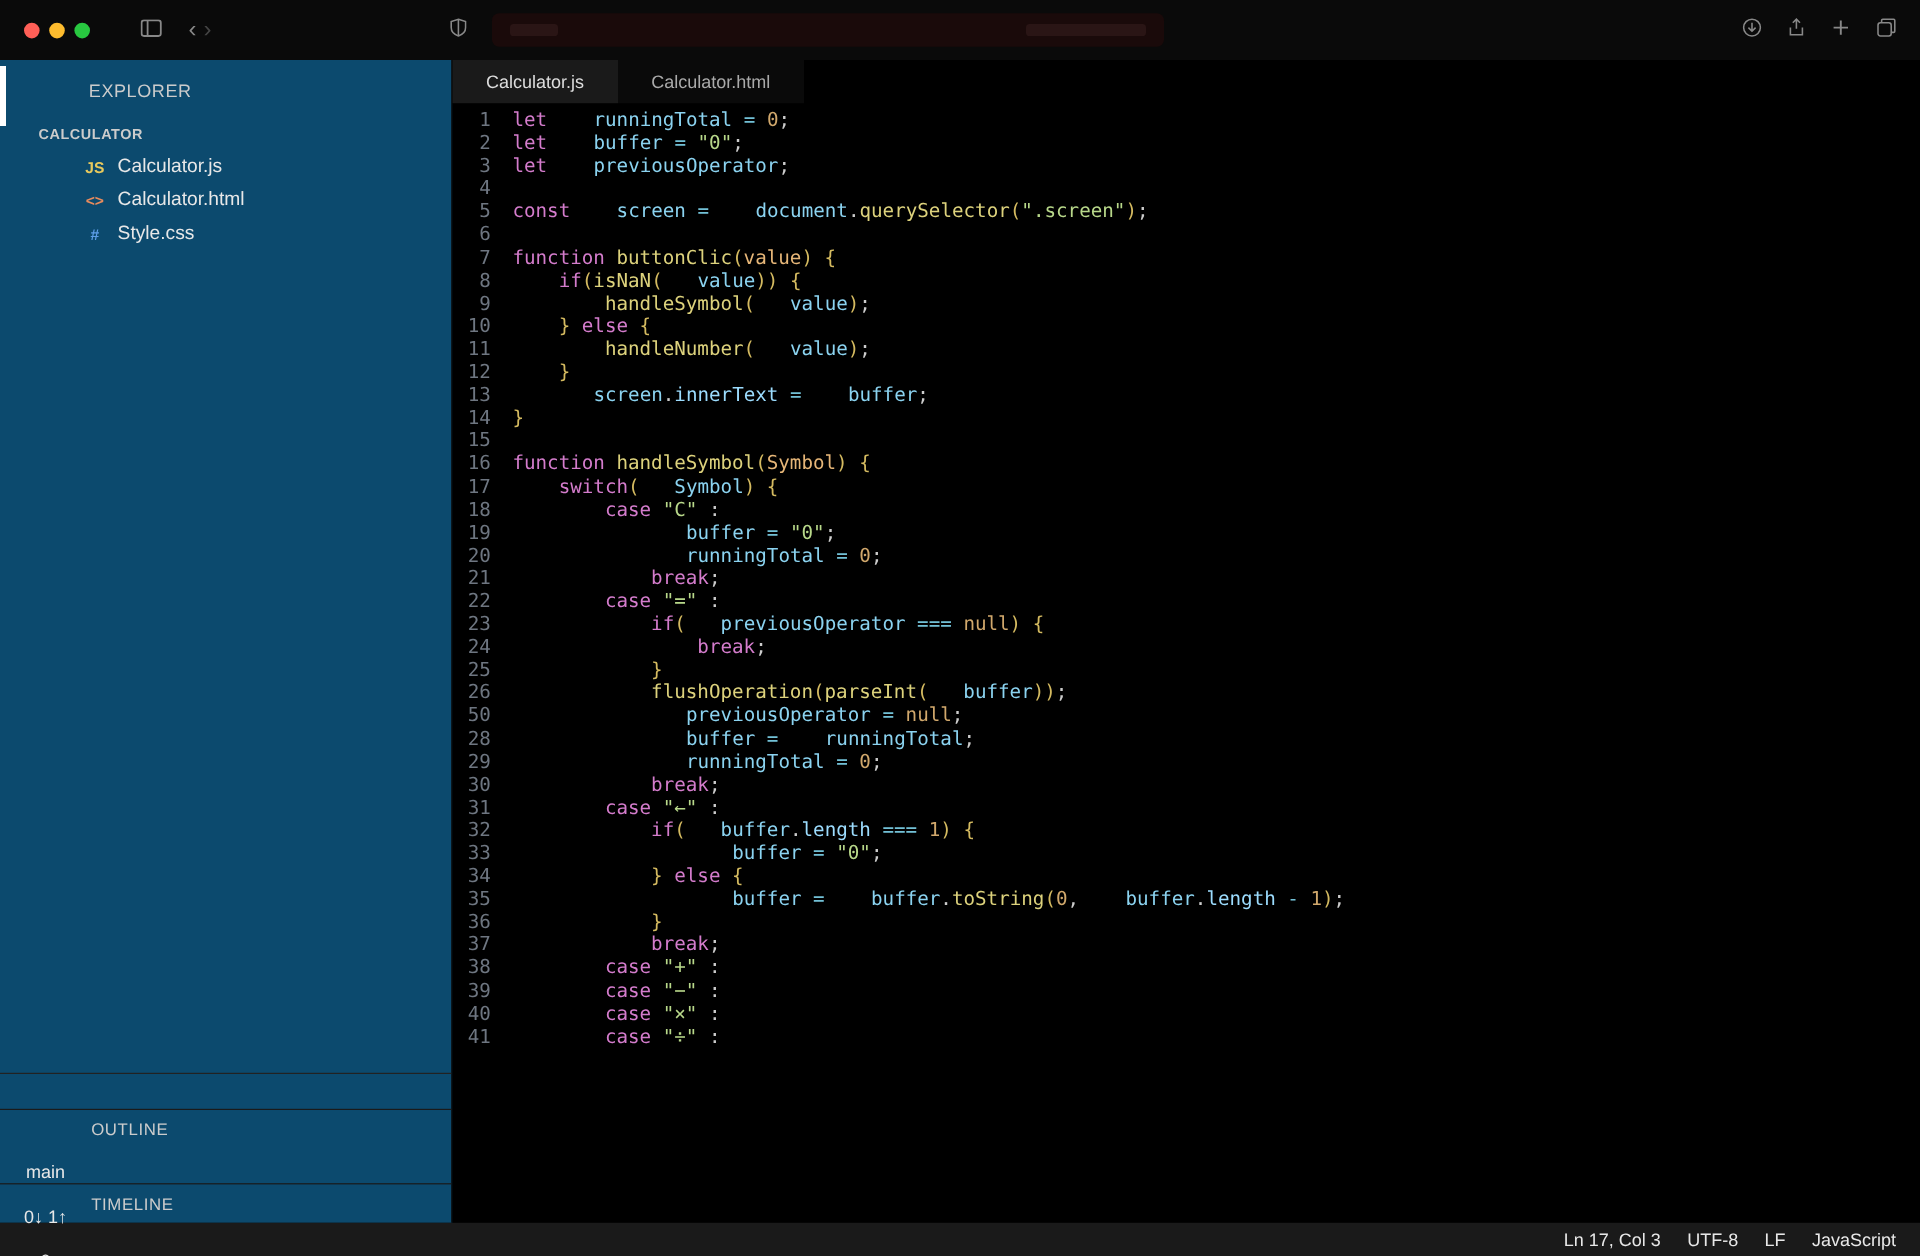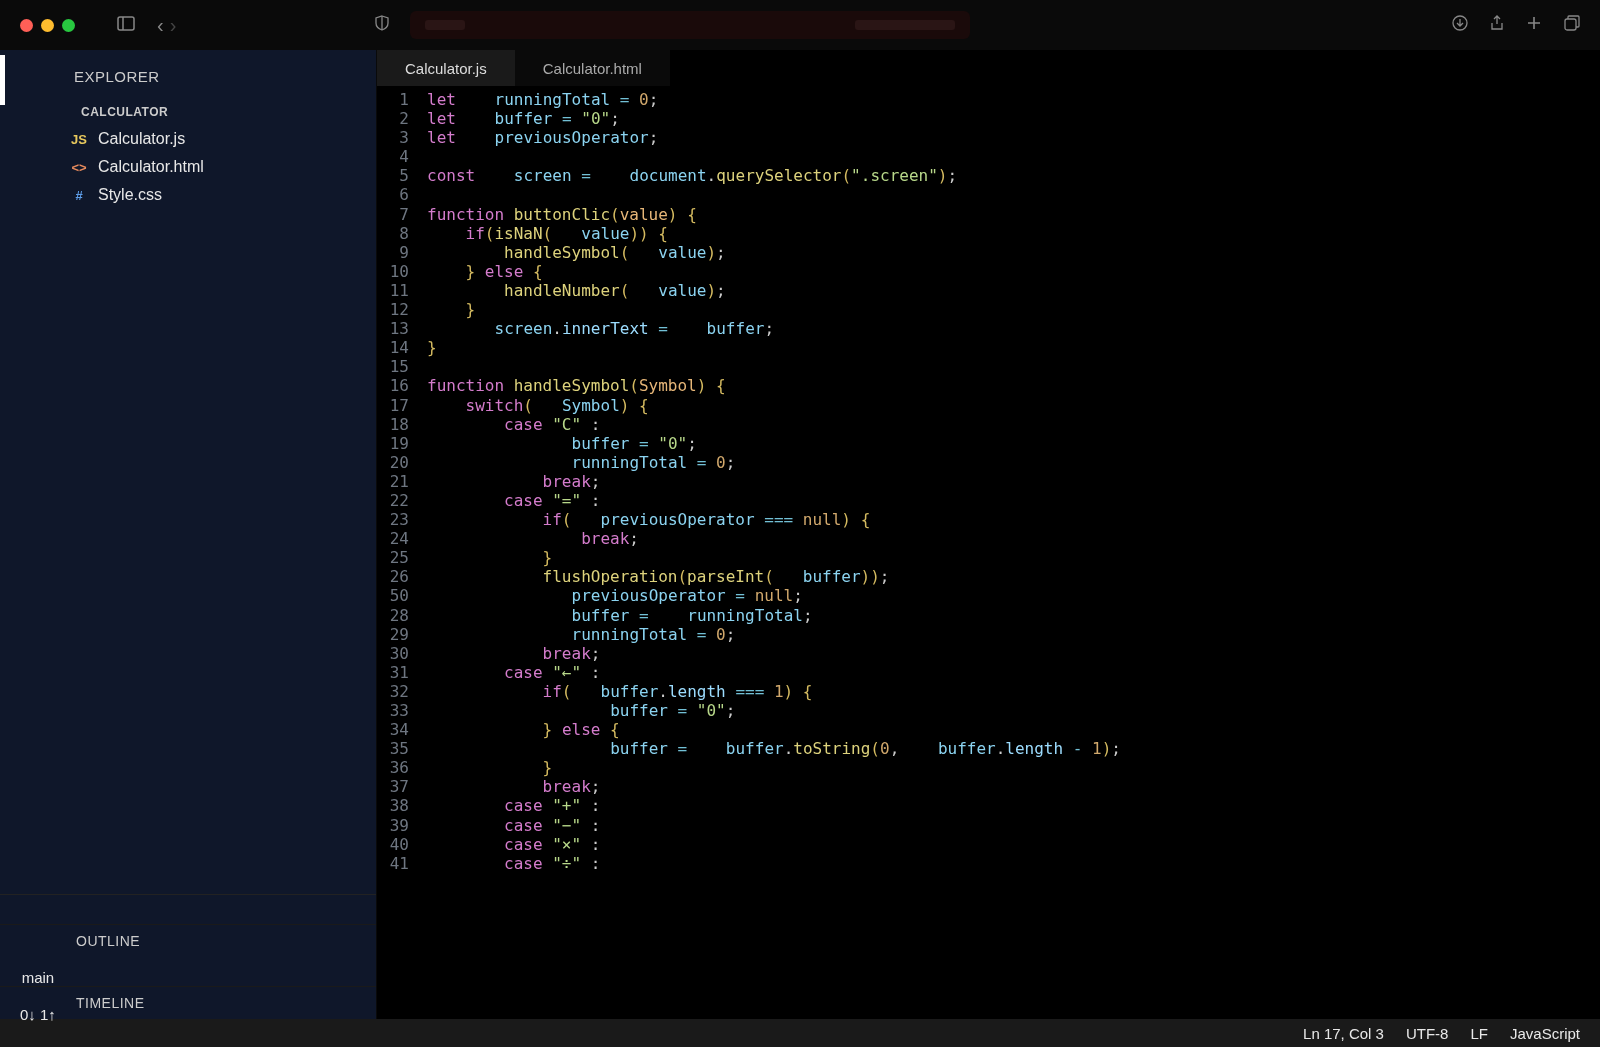--- a/index.html
+++ b/index.html
@@ -54,33 +54,33 @@
       width: 5px;
       background: #fff;
       height: 50px;
       position: absolute;
       left: 0;
       top: 55px;
     }
 
     .sidebar {
       width: 377px;
-      background: #0f172a;
+      background: #0c4a6e;
       border-right: 1px solid #0a0a0a;
       display: flex;
       flex-direction: column;
     }
     .sidebar-title {
       padding: 18px 0 10px 74px;
       font-size: 15px;
       color: #ccc;
       letter-spacing: 0.5px;
     }
     .sidebar-section-title {
-      padding: 10px 0 6px 81px;
+      padding: 10px 0 6px 32px;
       font-size: 12px;
       font-weight: bold;
       color: #ccc;
       letter-spacing: 0.5px;
     }
     .file-item {
       display: flex;
       align-items: center;
       padding: 5px 0 5px 68px;
       cursor: pointer;

